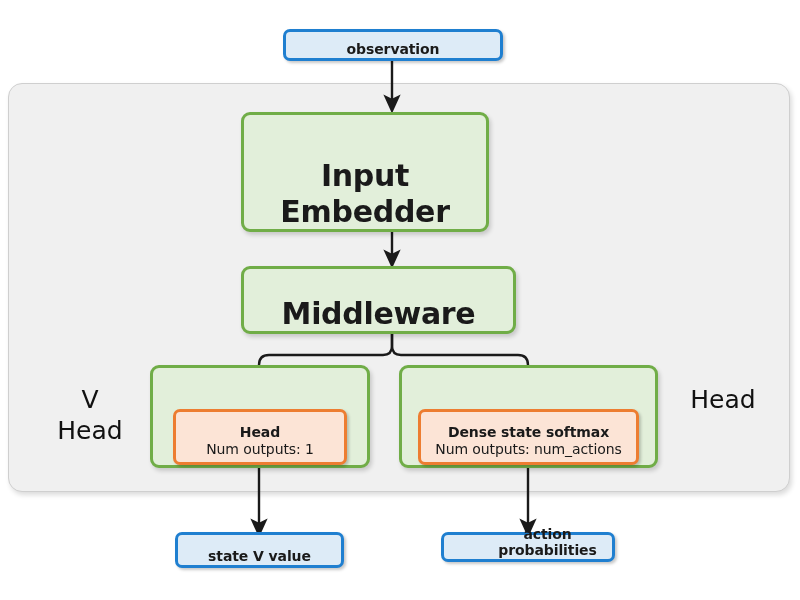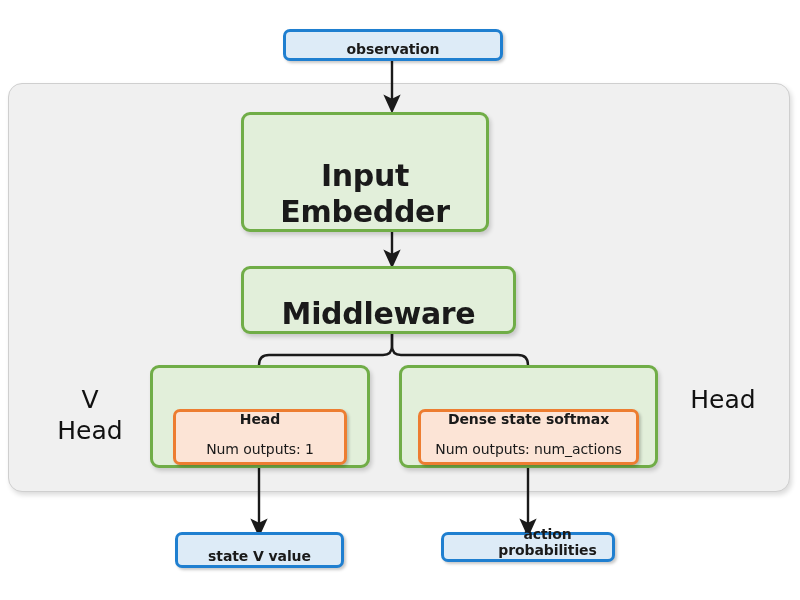--- a/index.html
+++ b/index.html
@@ -78,21 +78,21 @@
   }
   .orange-title {
     font-size: 14px;
     font-weight: bold;
     letter-spacing: -0.1px;
   }
   .orange-sub {
     font-size: 14px;
     font-weight: normal;
     letter-spacing: -0.1px;
-    margin-top: 14px;
+    margin-top: 1px;
   }
   
   .head-caption {
     position: absolute;
     font-size: 25px;
     font-weight: normal;
     text-align: center;
     line-height: 1.22;
     color: #111111;
   }

